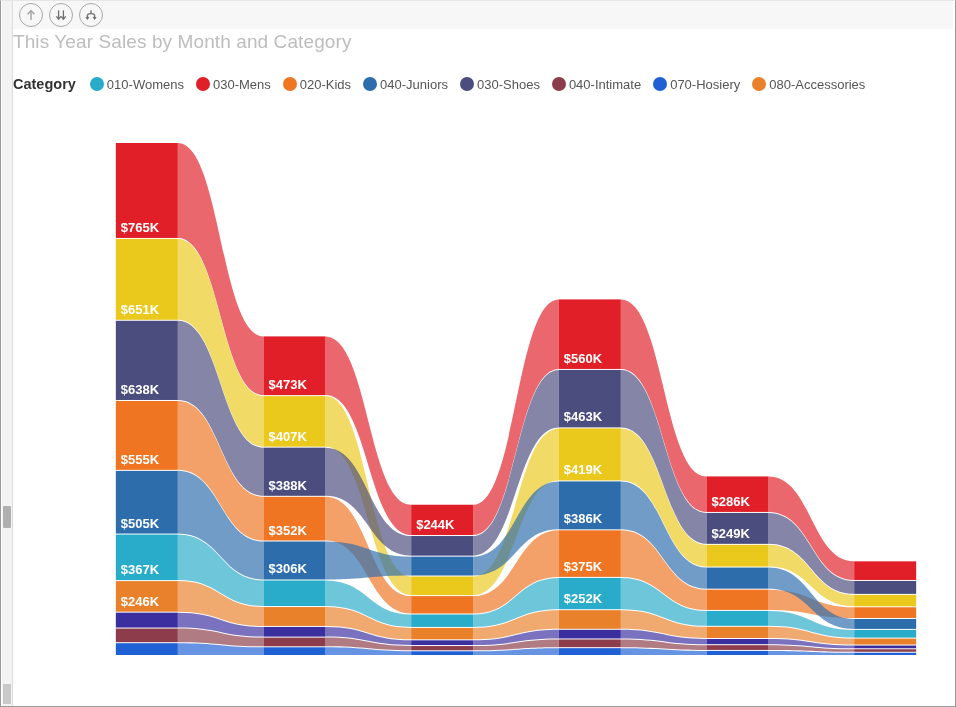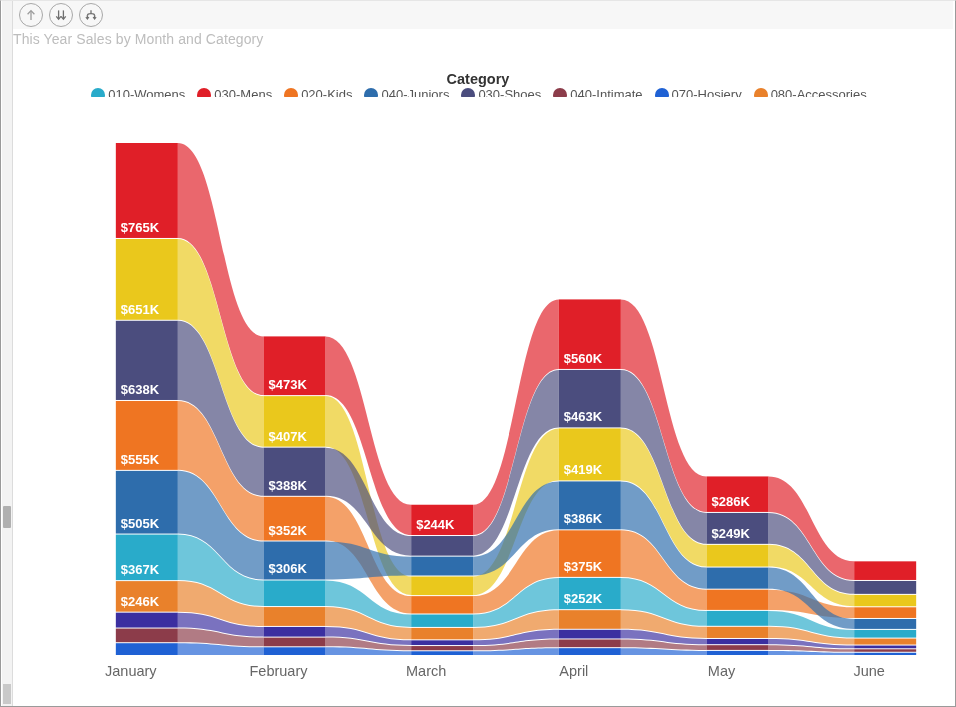--- a/index.html
+++ b/index.html
@@ -20,26 +20,26 @@
   #vthumb-bottom{position:absolute;left:1px;top:683px;width:8px;height:20px;background:#c9c9c9;}
 
   
   #toolbar{position:absolute;left:12px;top:0;height:28px;width:940px;background:#f7f7f7;
            display:flex;align-items:center;gap:6px;padding-left:6px;box-sizing:border-box;}
   .tbtn{width:22px;height:22px;border-radius:50%;border:1.4px solid #a8a8a8;
         display:flex;align-items:center;justify-content:center;background:#f7f7f7;cursor:pointer;}
   .tbtn svg{display:block;}
 
   
-  #title{position:absolute;left:12px;top:30px;font-size:14px;color:#bdbdbd;
+  #title{position:absolute;left:12px;top:30px;font-size:19px;color:#bdbdbd;
          letter-spacing:.1px;white-space:nowrap;}
 
   
   #legend{position:absolute;left:12px;top:70px;height:26px;display:flex;align-items:center;
-          white-space:nowrap;overflow:hidden;width:944px;flex-direction:column;}
+          white-space:nowrap;overflow:hidden;width:944px;}
   #legend-title{font-size:14.5px;font-weight:bold;color:#333;margin-right:14px;}
   .lg-item{display:flex;align-items:center;margin-right:12px;}
   .lg-dot{width:14px;height:14px;border-radius:50%;margin-right:3px;flex:0 0 auto;}
   .lg-lbl{font-size:13px;color:#555;}
 
   
   #plot{position:absolute;left:28px;top:100px;width:944px;height:560px;}
   #plot svg{display:block;}
 
   
@@ -255,22 +255,14 @@
         <text x="534.8333333333334" y="469.88376110562683" class="dlabel" fill="#ffffff">$375K</text>
         <text x="91.83333333333331" y="426.56021717670285" class="dlabel" fill="#ffffff">$505K</text>
         <text x="239.5" y="472.49062191510365" class="dlabel" fill="#ffffff">$306K</text>
         <text x="534.8333333333334" y="422.3326752221125" class="dlabel" fill="#ffffff">$386K</text>
         <text x="91.83333333333331" y="473.11821322803553" class="dlabel" fill="#ffffff">$367K</text>
         <text x="534.8333333333334" y="502.1660908193484" class="dlabel" fill="#ffffff">$252K</text>
         <text x="91.83333333333331" y="504.65572556762095" class="dlabel" fill="#ffffff">$246K</text>
       </svg>
     </div>
 
-  <div id="axis">
-      <div class="axis-lbl" style="left: 117.833px;">January</div>
-      <div class="axis-lbl" style="left: 265.5px;">February</div>
-      <div class="axis-lbl" style="left: 413.167px;">March</div>
-      <div class="axis-lbl" style="left: 560.833px;">April</div>
-      <div class="axis-lbl" style="left: 708.5px;">May</div>
-      <div class="axis-lbl" style="left: 856.167px;">June</div>
-    </div>
 
 </div>
 
 </body></html>

